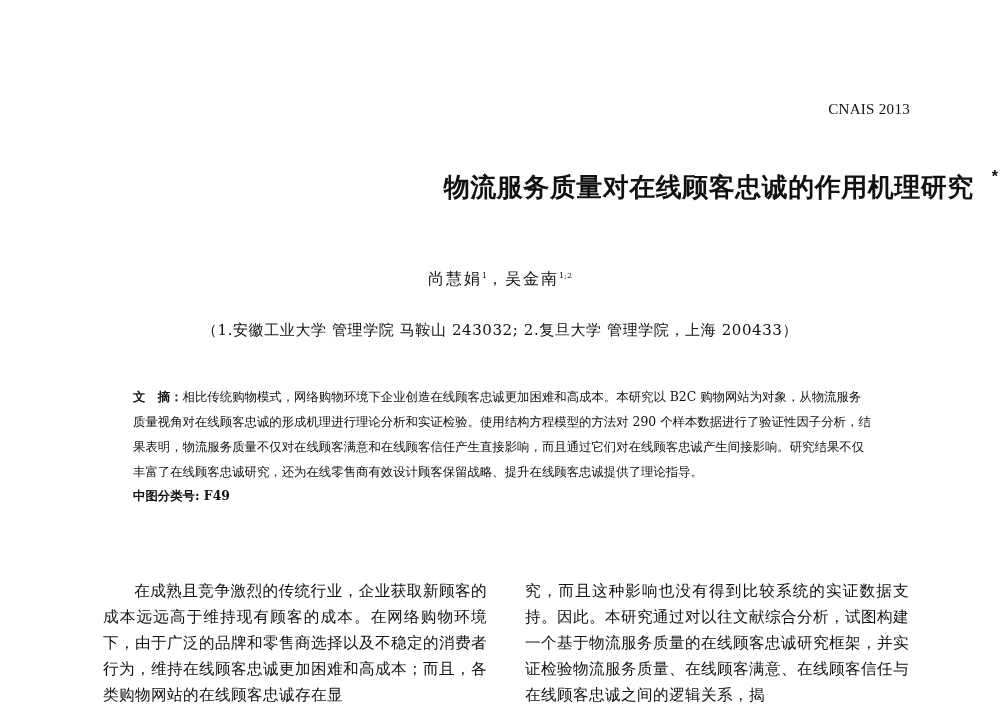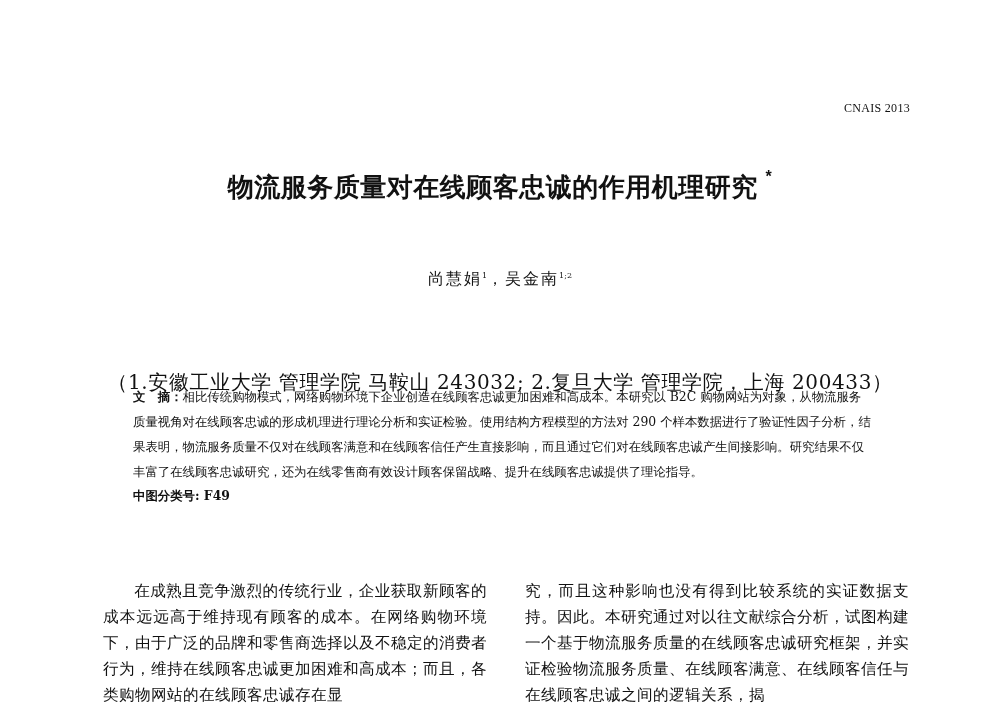--- a/index.html
+++ b/index.html
@@ -4,36 +4,36 @@
   <style>
     html, body { margin: 0; padding: 0; }
     body {
       width: 1000px; height: 705px; overflow: hidden;
       background: #ffffff; color: #111;
       font-family: "DejaVu Serif", "Liberation Serif", serif;
       position: relative;
     }
     .conf {
       position: absolute; right: 90px; top: 101px;
-      font-family: "Liberation Serif", serif; font-size: 12px; letter-spacing: 0.3px;
+      font-family: "Liberation Serif", serif; font-size: 15px; letter-spacing: 0.3px;
     }
     .title {
-      position: absolute; left: 0; right: 0; top: 170px; text-align: center;
-      font-family: Liberation Sans, sans-serif; font-weight: bold; font-size: 26px;
+      position: absolute; left: 0; right: 0; top: 170px; text-align: right;
+      font-family: Liberation Mono, monospace; font-weight: bold; font-size: 26px;
       letter-spacing: 0.5px;
     }
     .title sup { font-size: 16px; position: relative; top: -4px; }
     .authors {
       position: absolute; left: 0; right: 0; top: 269px; text-align: center;
       font-size: 16px; letter-spacing: 2px;
     }
     .authors sup { font-size: 8px; letter-spacing: 0; }
     .affil {
       position: absolute; left: 0; right: 0; top: 321px; text-align: center;
-      font-size: 20px; letter-spacing: 0.6px; margin-top: 48px;
+      font-size: 15px; letter-spacing: 0.6px;
     }
     .abstract {
       position: absolute; left: 133px; width: 740px; top: 384px;
       font-size: 12.4px; line-height: 25px;
     }
     .abstract .label { font-weight: bold; }
     .abstract p { margin: 0; }
     .kw, .clc { margin: 0; line-height: 24px; }
     .columns {
       position: absolute; top: 578px; left: 103px; width: 806px;

